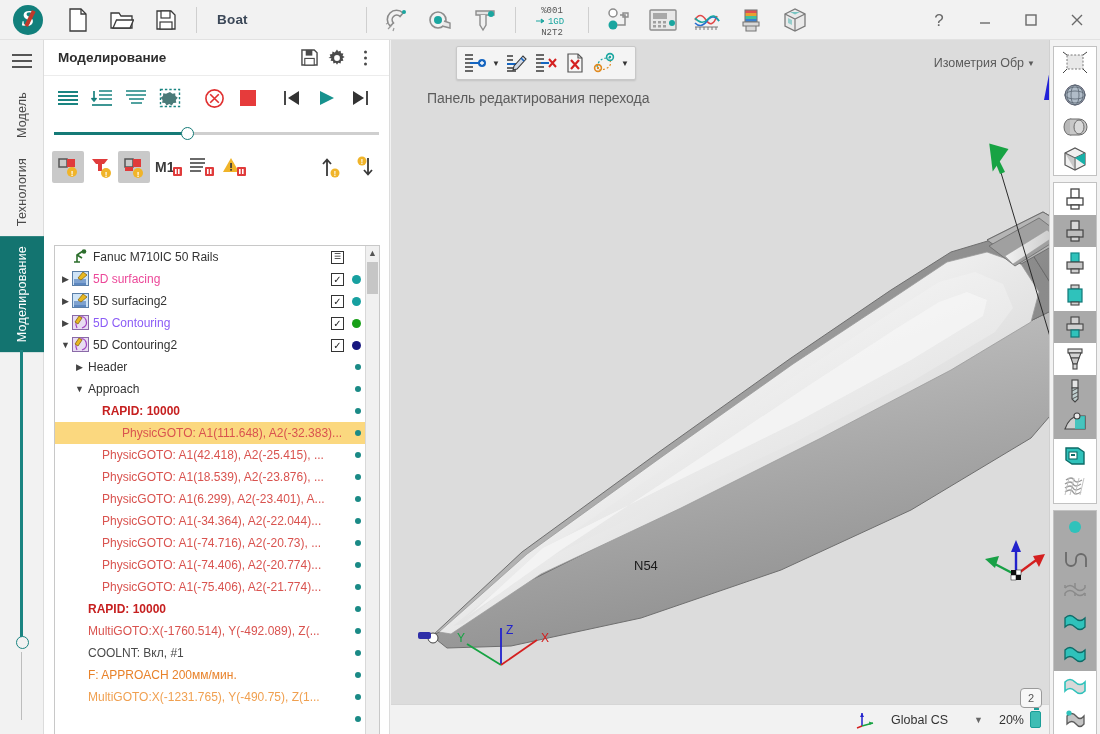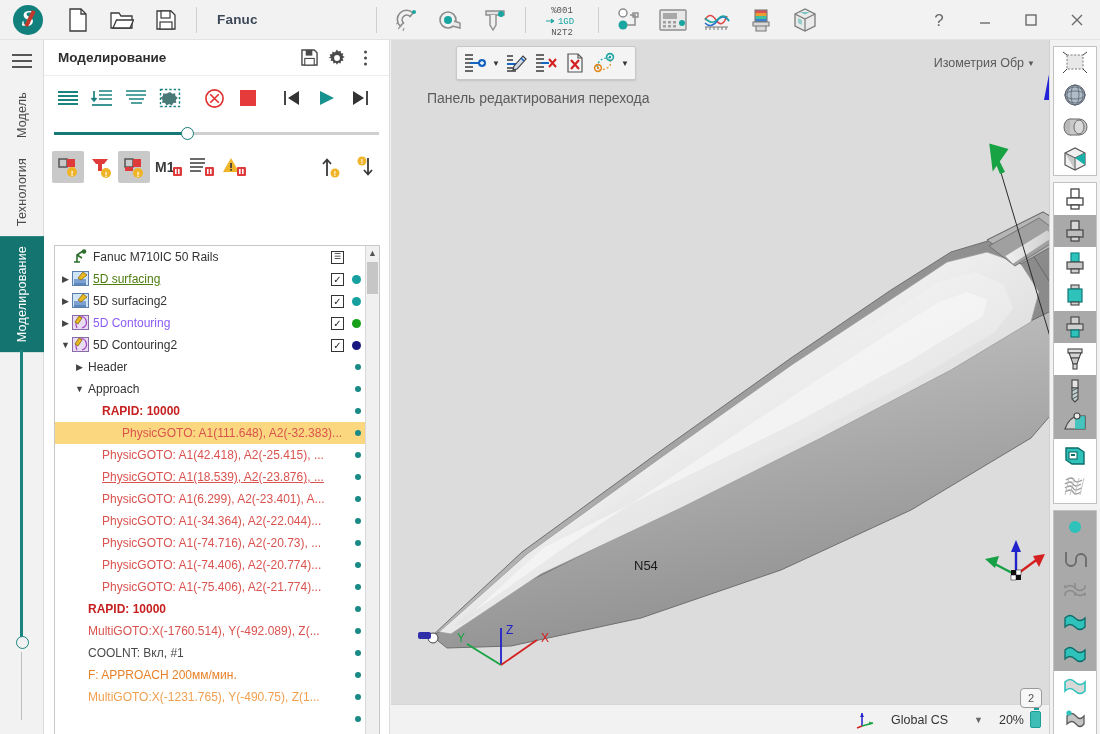--- a/index.html
+++ b/index.html
@@ -229,21 +229,21 @@
         </svg>
     </div>
     <div class="tb-btn">
       <svg width="22" height="22" viewBox="0 0 22 22">
           <path d="M2 2 h14 l4 4 v14 h-18 z" fill="#fff" stroke="#3a3a3a" stroke-width="1.3"></path>
           <rect x="6" y="2" width="9" height="7" fill="#fff" stroke="#3a3a3a" stroke-width="1.2"></rect>
           <rect x="5" y="13" width="12" height="7" fill="#fff" stroke="#3a3a3a" stroke-width="1.2"></rect>
         </svg>
     </div>
     <div class="tb-sep"></div>
-    <span class="doc-title">Fanuc</span>
+    <span class="doc-title">Boat</span>
 
     <div style="width:110px"></div>
     <div class="tb-sep"></div>
 
     <div class="tb-btn">
       <svg width="26" height="26" viewBox="0 0 26 26">
           <path d="M6 19 a9 9 0 0 1 13-13 l-3 3.5 a4.5 4.5 0 0 0-6.5 6.5 z" fill="none" stroke="#8a8a8a" stroke-width="1.6"></path>
           <circle cx="20" cy="5" r="2" fill="#1aa6a0"></circle>
           <path d="M4 22 l4-4 M2 17 l3-1 M9 24 l1-3" stroke="#9a9a9a" stroke-width="1.2"></path>
         </svg>
@@ -557,21 +557,21 @@
           <div class="trow" style="padding-left: 4px;">
             <span class="tw-arrow">▶</span>
             <span class="tw-icon">
               <svg width="17" height="15" viewBox="0 0 17 15">
                 <rect x="0.5" y="0.5" width="16" height="14" fill="#cfe4f7" stroke="#5a7fa8" stroke-width="1"></rect>
                 <path d="M2 13 h12" stroke="#2a5fa8" stroke-width="1.4"></path>
                 <path d="M2 11 h12 M2 9 h12" stroke="#2a5fa8" stroke-width="1"></path>
                 <path d="M11 1 l4 3 -6 5 -3-2z" fill="#e8b820" stroke="#8a6a10" stroke-width="0.8"></path>
               </svg>
             </span>
-            <span class="tw-label" style="color: #4d7c0f; text-decoration: underline;">5D surfacing</span>
+            <span class="tw-label" style="color: #ec4899;">5D surfacing</span>
             <span class="tw-right">
               <span class="chk">✓</span>
               <span class="dot" style="background: rgb(23, 160, 160);"></span>
             </span>
           </div>
           <div class="trow" style="padding-left: 4px;">
             <span class="tw-arrow">▶</span>
             <span class="tw-icon">
               <svg width="17" height="15" viewBox="0 0 17 15">
                 <rect x="0.5" y="0.5" width="16" height="14" fill="#cfe4f7" stroke="#5a7fa8" stroke-width="1"></rect>
@@ -657,21 +657,21 @@
             <span style="width: 2px;"></span>
             <span class="tw-label" style="color: rgb(217, 83, 79);">PhysicGOTO: A1(42.418), A2(-25.415), ...</span>
             <span class="tw-right">
               <span style="width:13px;display:inline-block"></span>
               <span class="dot sm" style="background: rgb(26, 138, 134);"></span>
             </span>
           </div>
           <div class="trow" style="padding-left: 32px;">
             <span class="tw-arrow"></span>
             <span style="width: 2px;"></span>
-            <span class="tw-label" style="color: rgb(217, 83, 79); text-decoration: underline;">PhysicGOTO: A1(18.539), A2(-23.876), ...</span>
+            <span class="tw-label" style="color: rgb(217, 83, 79);">PhysicGOTO: A1(18.539), A2(-23.876), ...</span>
             <span class="tw-right">
               <span style="width:13px;display:inline-block"></span>
               <span class="dot sm" style="background: rgb(26, 138, 134);"></span>
             </span>
           </div>
           <div class="trow" style="padding-left: 32px;">
             <span class="tw-arrow"></span>
             <span style="width: 2px;"></span>
             <span class="tw-label" style="color: rgb(217, 83, 79);">PhysicGOTO: A1(6.299), A2(-23.401), A...</span>
             <span class="tw-right">

